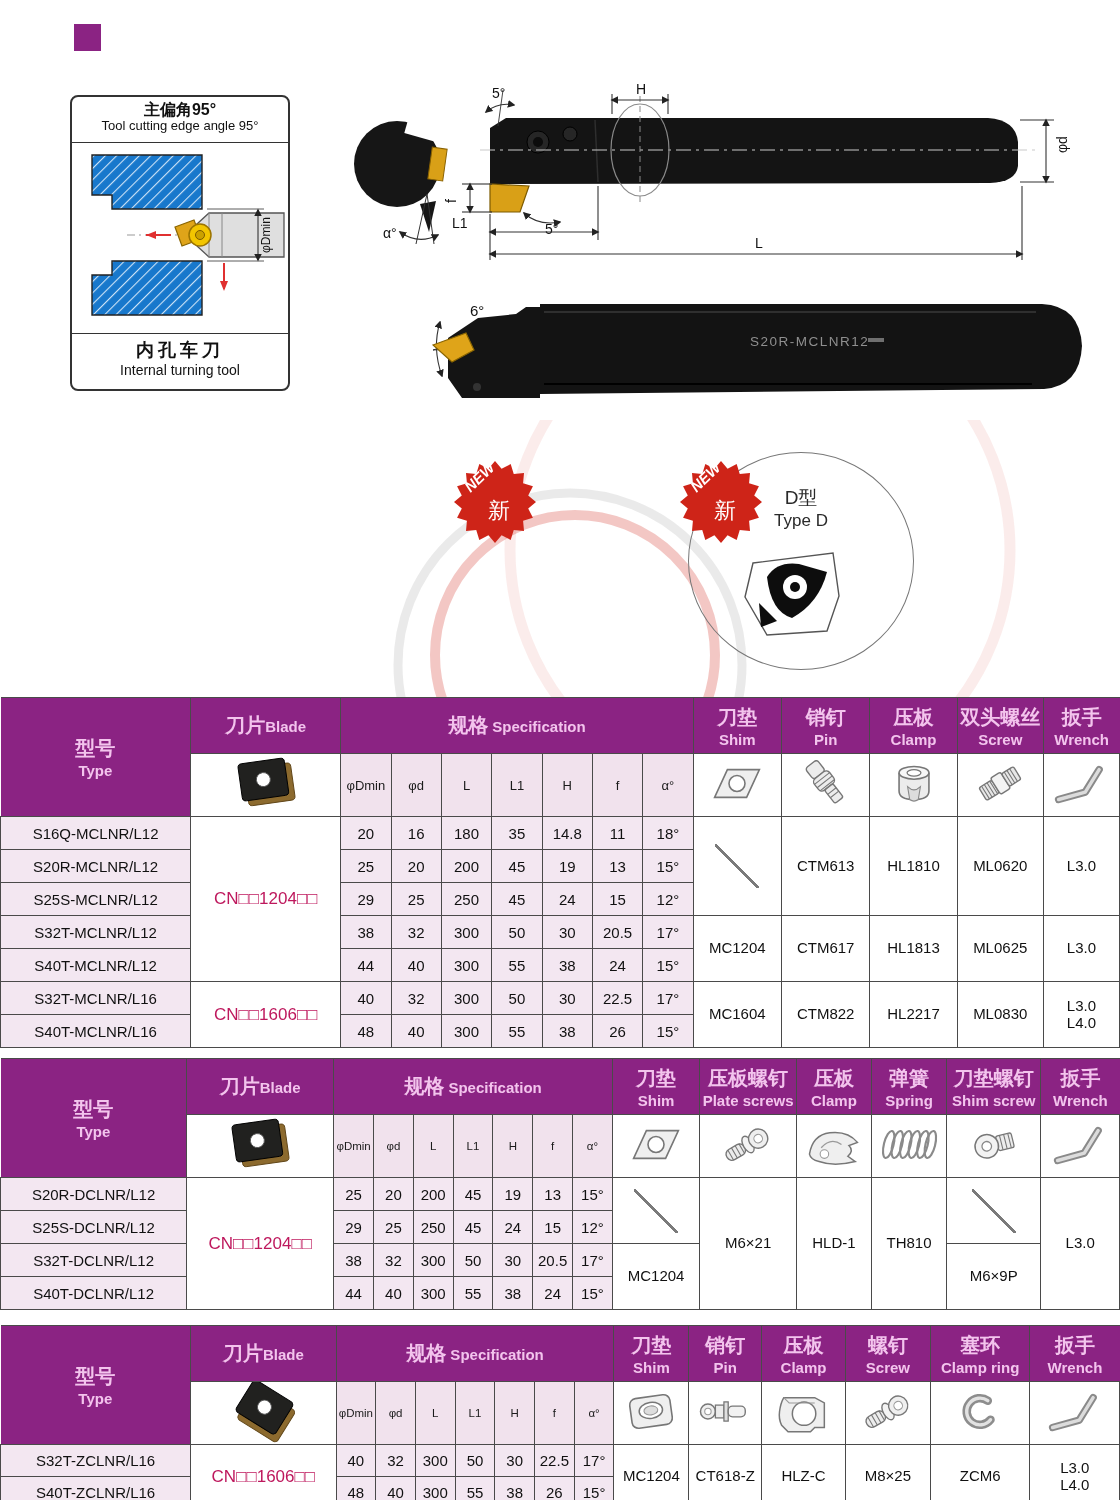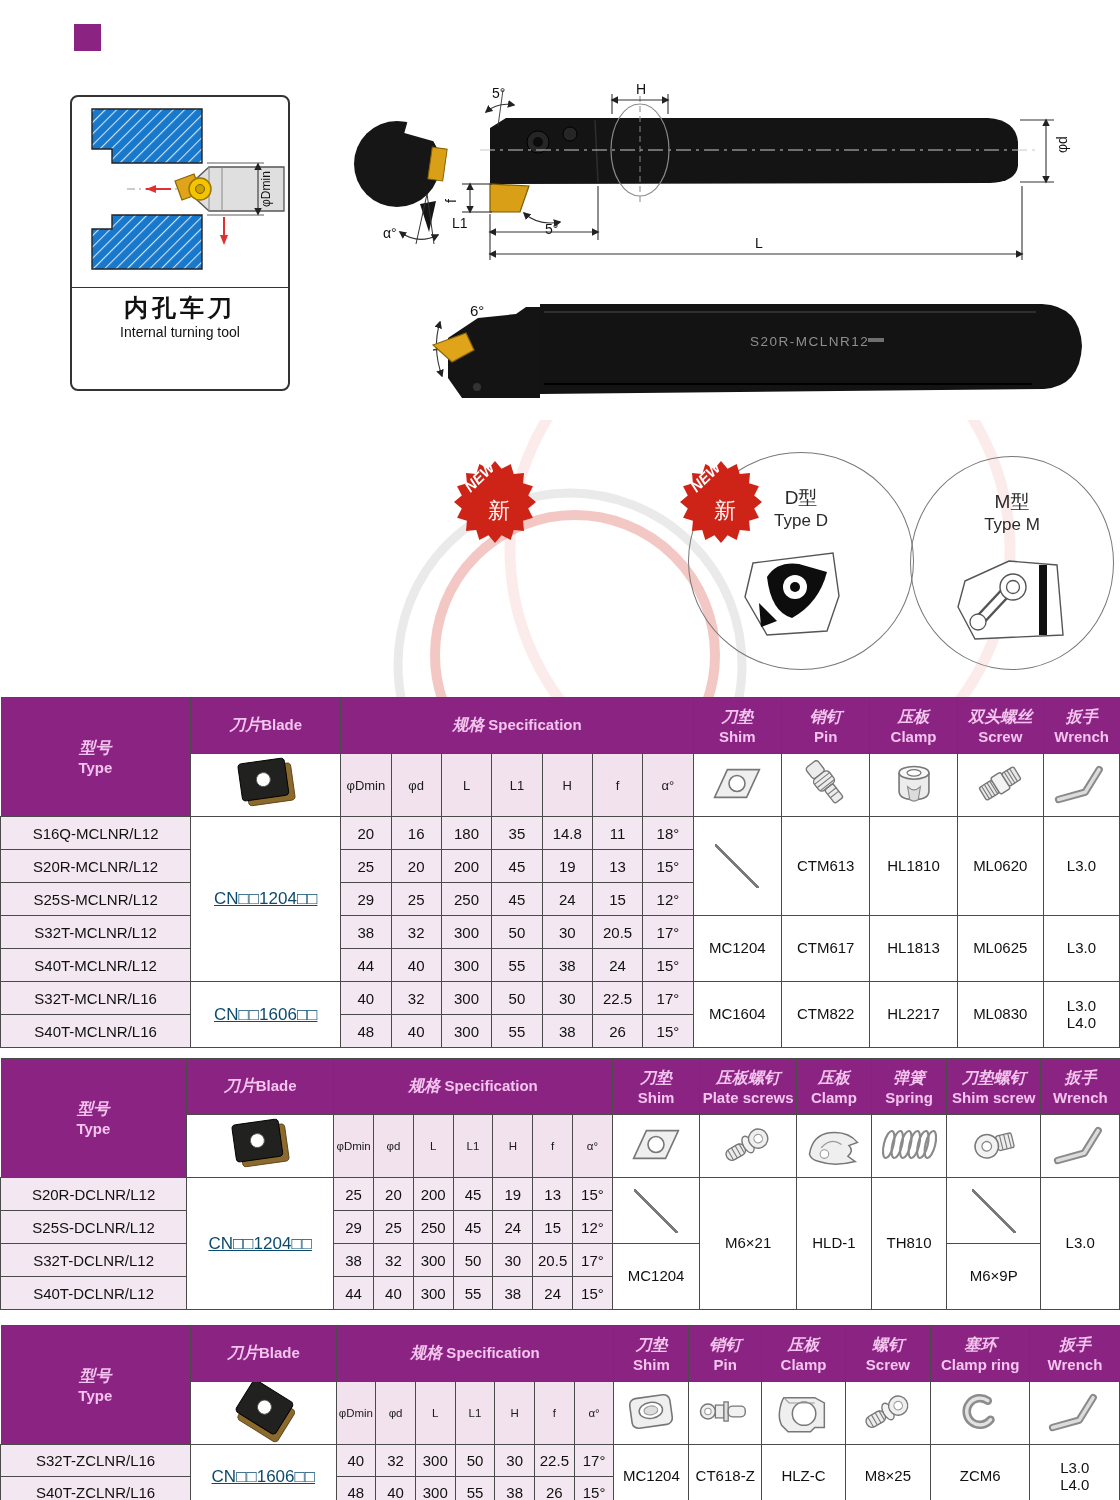--- a/index.html
+++ b/index.html
@@ -10,21 +10,21 @@
   .title-square{width:27px;height:27px;background:#8B2383;}
   .title-text{font-size:39px;font-weight:bold;color:#000;letter-spacing:0.5px;}
   
   .info-box{position:absolute;left:70px;top:95px;width:220px;height:296px;border:2px solid #333;
             border-radius:8px;box-sizing:border-box;background:#fff;}
   .ib-top{height:42px;border-bottom:1.5px solid #333;text-align:center;padding-top:3px;}
   .ib-top .cn{font-size:16px;font-weight:bold;line-height:1.2;}
   .ib-top .en{font-size:13px;line-height:1.15;}
   .ib-mid{height:190px;position:relative;}
   .ib-bot{border-top:1.5px solid #333;text-align:center;padding-top:4px;}
-  .ib-bot .cn{font-size:24px;font-weight:bold;letter-spacing:4px;}
+  .ib-bot .cn{font-size:18px;font-weight:bold;letter-spacing:4px;}
   .ib-bot .en{font-size:14px;}
   
   .abs{position:absolute;}
   .dim{stroke:#333;stroke-width:1.1;fill:none;}
   .dimtxt{font-size:14px;fill:#111;}
   
   .type-circle{position:absolute;border:1.6px solid #787878;border-radius:50%;text-align:center;}
   .type-circle .cn{font-size:19px;color:#2a2a2a;margin-top:32px;}
   .type-circle .en{font-size:17px;color:#2a2a2a;}
   .circ-ill{position:absolute;left:50%;transform:translateX(-50%);bottom:18px;}
@@ -34,32 +34,32 @@
            font-size:178px;line-height:1;color:#c8d8ec;opacity:0.5;mix-blend-mode:multiply;
            z-index:30;pointer-events:none;letter-spacing:-6px;}
   
   .spec-table-host{position:absolute;left:0;width:1120px;z-index:2;}
   table.spec{border-collapse:collapse;width:1120px;table-layout:fixed;}
   table.spec th,table.spec td{border:1px solid #4a4a4a;padding:0;text-align:center;vertical-align:middle;overflow:hidden;}
   th.hdr{background:#8B2383;color:#F3C4ED;border-left:2px solid #fff;border-right:2px solid #fff;
          border-top:none;height:55px;font-weight:bold;}
   th.hdr:first-child{border-left:none;margin-top:36px;}
   th.hdr:last-child{border-right:none;}
-  .hdr .cn{font-size:16px;font-style:italic;}
+  .hdr .cn{font-size:20px;}
   .hdr .en{font-size:15px;}
   th.type-hdr{height:auto;}
   .sub-row th{background:#F1E2ED;font-weight:normal;height:58px;}
   .sub-row th.white-cell{background:#fff;}
   .spec-lbl{font-size:13px;color:#1b1b1b;}
   .sz-s .spec-lbl{font-size:11.5px;}
   tbody td{height:32px;font-size:15px;}
   .rh31 tbody td{height:31px;}
   td.c-pink{background:#F3E7F1;}
   td.c-white{background:#fff;}
-  td.blade-val{font-size:17px;color:#0c4a6e;text-decoration:underline;}
+  td.blade-val{font-size:17px;color:#be185d;}
   td.slash{background-image:linear-gradient(45deg,transparent 47.5%,#7a7a7a 47.5%,#7a7a7a 52%,transparent 52%);
            background-size:44px 44px;background-position:center;background-repeat:no-repeat;}
   td.pre{white-space:pre-line;line-height:1.12;}
   .ins-sq{transform:rotate(-8deg);}
   .ins-dia{transform:rotate(32deg);}
 </style>
 </head>
 <body>
 
 <svg width="0" height="0" style="position:absolute">
@@ -167,20 +167,24 @@
   </defs>
 </svg>
 
 <div class="page">
 
   <div class="title-row">
     <div class="title-square"></div>
   </div>
 
   <div class="info-box">
+    <div class="ib-top">
+      <div class="cn">主偏角95°</div>
+      <div class="en">Tool cutting edge angle 95°</div>
+    </div>
     <div class="ib-mid">
       <svg width="216" height="190" viewBox="0 0 216 190">
         <path d="M20 12 H130 V66 H40 V52 H20 Z" fill="url(#hatch)" stroke="#222" stroke-width="1.4"></path>
         <path d="M20 172 H130 V118 H40 V132 H20 Z" fill="url(#hatch)" stroke="#222" stroke-width="1.4"></path>
         <line x1="55" y1="92" x2="210" y2="92" stroke="#999" stroke-width="1" stroke-dasharray="8 4 2 4"></line>
         <path d="M212 70 H137 L113 92 L137 114 H212 Z" fill="#dfdfdf" stroke="#555" stroke-width="1.3"></path>
         <path d="M137 70 L137 114 M150 70 L150 114" stroke="#888" stroke-width="1"></path>
         <polygon points="103,84 122,77 129,96 110,103" fill="#DFA419" stroke="#8a6500" stroke-width="1.2"></polygon>
         <circle cx="128" cy="92" r="11" fill="#F2C500" stroke="#9c7400" stroke-width="1.5"></circle>
         <circle cx="128" cy="92" r="4.5" fill="#caa100" stroke="#7d5b00" stroke-width="1"></circle>
@@ -277,33 +281,20 @@
     <div class="cn">D型</div>
     <div class="en">Type D</div>
     <svg class="circ-ill" width="128" height="110" viewBox="0 0 128 110">
       <polygon points="16,22 96,12 102,55 90,90 30,94 8,56" fill="#fff" stroke="#555" stroke-width="1.4"></polygon>
       <path d="M30 36 Q40 20 62 23 L90 31 Q82 62 55 77 Q34 71 30 36 Z" fill="#0d0d0d"></path>
       <circle cx="58" cy="46" r="12" fill="#fff"></circle>
       <circle cx="58" cy="46" r="5" fill="#0d0d0d"></circle>
       <polygon points="22,62 40,80 24,86" fill="#0d0d0d"></polygon>
     </svg>
   </div>
-  <div class="type-circle" style="left:910px;top:456px;width:202px;height:212px">
-    <div class="cn">M型</div>
-    <div class="en">Type M</div>
-    <svg class="circ-ill" width="122" height="104" viewBox="0 0 122 104">
-      <polygon points="14,34 58,14 106,18 112,88 24,92 7,60" fill="#fff" stroke="#555" stroke-width="1.4"></polygon>
-      <rect x="88" y="18" width="8" height="70" fill="#111"></rect>
-      <path d="M28 74 L56 44" stroke="#555" stroke-width="12" stroke-linecap="round" fill="none"></path>
-      <path d="M28 74 L56 44" stroke="#fff" stroke-width="7" stroke-linecap="round" fill="none"></path>
-      <circle cx="62" cy="40" r="13" fill="#fff" stroke="#555" stroke-width="1.4"></circle>
-      <circle cx="62" cy="40" r="6.5" fill="#fff" stroke="#555" stroke-width="1.3"></circle>
-      <circle cx="27" cy="75" r="8" fill="#fff" stroke="#555" stroke-width="1.3"></circle>
-    </svg>
-  </div>
 
   <div class="new-badge" style="left:452px;top:456px">
     <svg width="86" height="92" viewBox="0 0 86 92">
       <use href="#sym-badge" x="2" y="4" width="82" height="84"></use>
       <text x="14" y="34" font-size="15" font-weight="bold" font-style="italic" fill="#fff" transform="rotate(-44 20 30)">NEW</text>
       <text x="36" y="62" font-size="22" fill="#fff">新</text>
     </svg>
   </div>
   <div class="new-badge" style="left:678px;top:456px">
     <svg width="86" height="92" viewBox="0 0 86 92">

